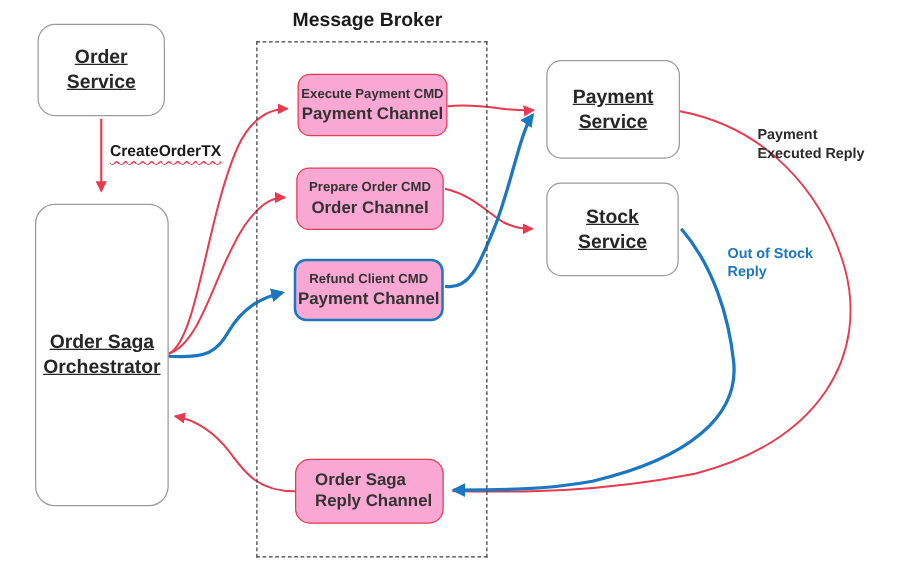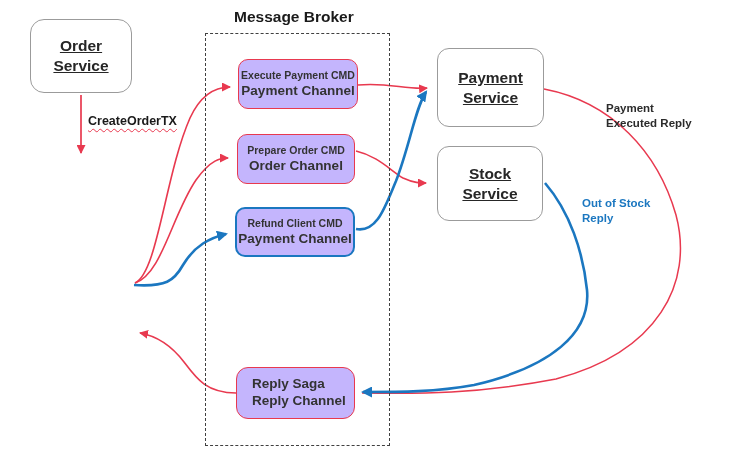--- a/index.html
+++ b/index.html
@@ -8,21 +8,21 @@
     font-family:"Liberation Sans","DejaVu Sans",sans-serif;color:#262626;padding-left:20px;
   }
   #edges{position:absolute;left:0;top:0;width:735px;height:465px;}
   .node{
     position:absolute;box-sizing:border-box;background:#ffffff;
     border:1.6px solid #9b9b9b;border-radius:14px;
     display:flex;align-items:center;justify-content:center;text-align:center;
     font-weight:bold;font-size:15.5px;line-height:1.28;color:#262626;text-decoration:underline;
   }
   .channel{
-    position:absolute;box-sizing:border-box;background:#c4b5fd;
+    position:absolute;box-sizing:border-box;background:#f9a8d4;
     border:1.8px solid #e8394f;border-radius:10px;
     display:flex;flex-direction:column;align-items:center;justify-content:center;
     text-align:center;color:#333;
   }
   .channel .cmd{font-size:10.5px;font-weight:bold;line-height:1.35;}
   .channel .chan{font-size:13.5px;font-weight:bold;line-height:1.25;}
   .channel.blue{border-color:#1b77c0;border-width:2.4px;}
   .channel.reply{align-items:flex-start;padding-left:15px;text-align:left;border-radius:12px;}
   .channel.reply .chan{font-size:13.5px;}
   .broker-box{
@@ -75,20 +75,23 @@
     <path d="M236,393 C206,393 196,378 184,362 C171,345 157,336 140,333" fill="none" stroke="#e8394f" stroke-width="1.6" marker-end="url(#arr-red)"></path>
   </svg>
 
   <div class="broker-box" style="left:205px;top:33px;width:185px;height:413px;"></div>
   <div class="broker-title" style="left:234px;top:8px;">Message Broker</div>
 
   <div class="node" style="left:30px;top:19px;width:102px;height:74px;">
     <span style="width:60px;">Order Service</span>
   </div>
 
+  <div class="node" style="left:28px;top:163px;width:107px;height:242px;border-radius:16px;">
+    <span style="width:95px;">Order Saga Orchestrator</span>
+  </div>
 
   <div class="node" style="left:437px;top:48px;width:107px;height:79px;border-radius:12px;">
     <span style="width:70px;">Payment Service</span>
   </div>
 
   <div class="node" style="left:437px;top:146px;width:106px;height:75px;border-radius:12px;">
     <span style="width:60px;">Stock Service</span>
   </div>
 
   <div class="channel" style="left:238px;top:59px;width:120px;height:50px;">
@@ -100,21 +103,21 @@
     <span class="cmd">Prepare Order CMD</span>
     <span class="chan">Order Channel</span>
   </div>
 
   <div class="channel blue" style="left:235px;top:207px;width:120px;height:50px;">
     <span class="cmd">Refund Client CMD</span>
     <span class="chan">Payment Channel</span>
   </div>
 
   <div class="channel reply" style="left:236px;top:367px;width:119px;height:52px;">
-    <span class="chan">Reply Saga</span>
+    <span class="chan">Order Saga</span>
     <span class="chan">Reply Channel</span>
   </div>
 
   <div class="edge-label lbl-create" style="left:88px;top:114px;">CreateOrderTX</div>
 
   <div class="edge-label lbl-payment-exec" style="left:606px;top:101px;">Payment Executed Reply</div>
 
   <div class="edge-label lbl-out-stock" style="left:582px;top:196px;">Out of Stock Reply</div>
 
 </div>

